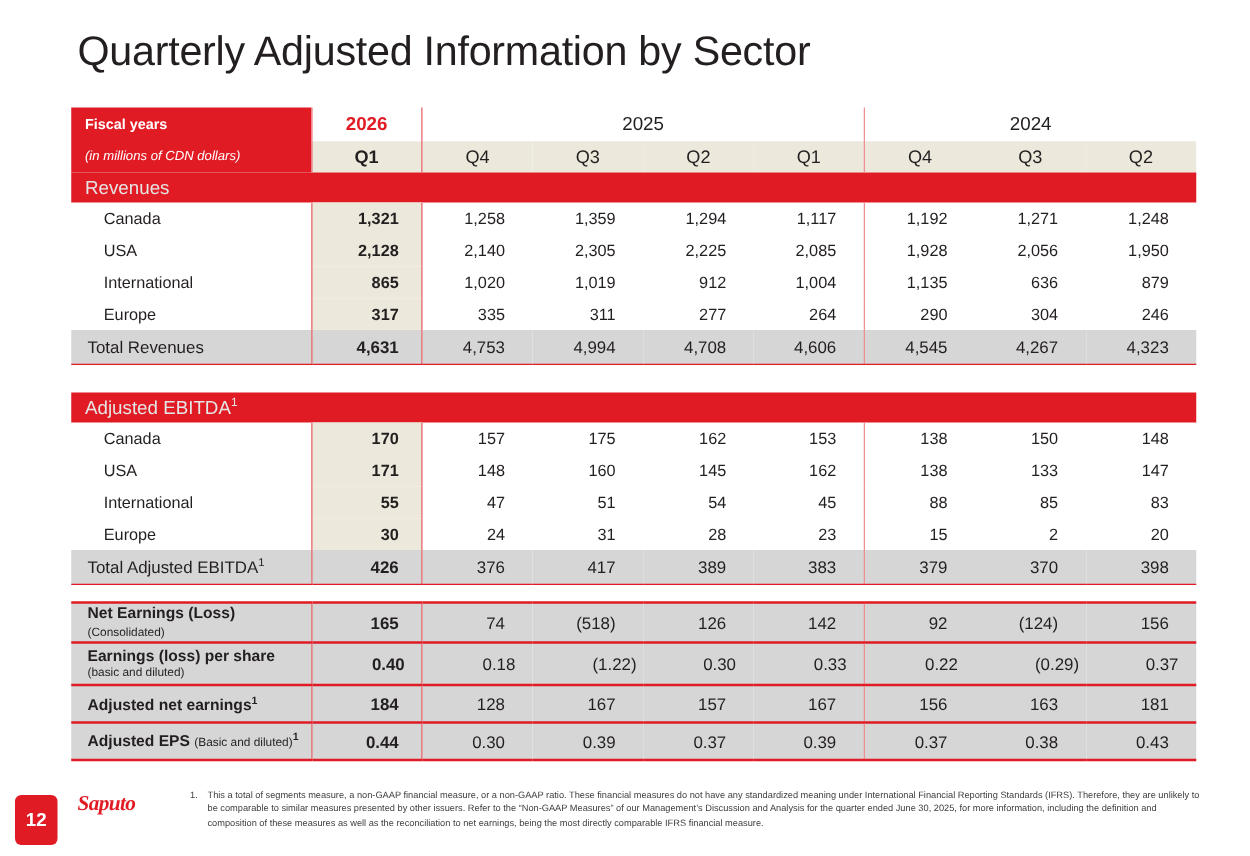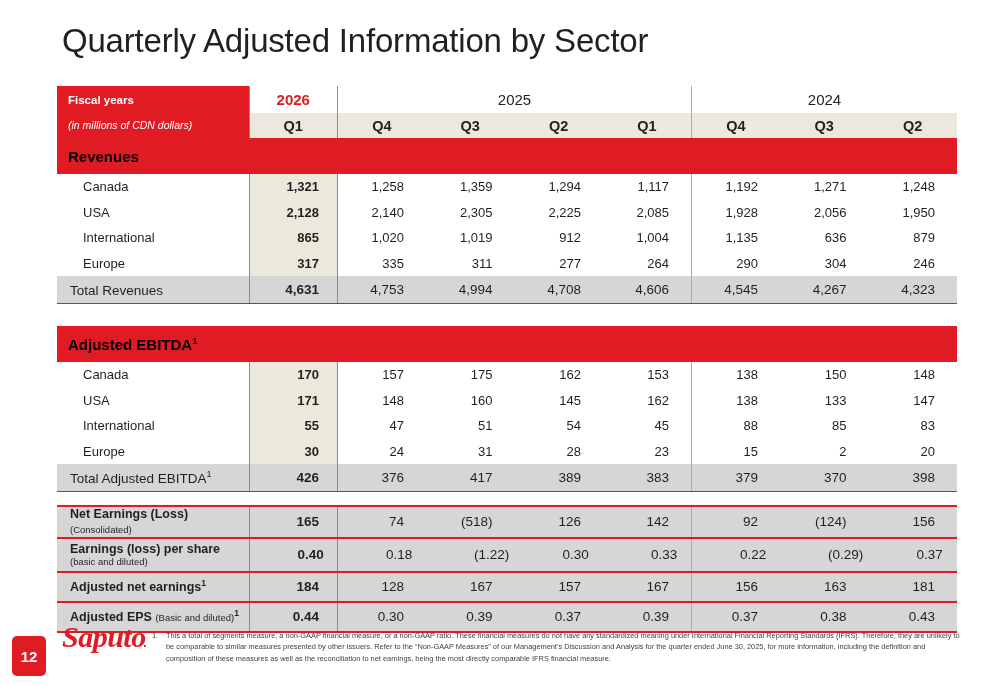--- a/index.html
+++ b/index.html
@@ -80,37 +80,36 @@
     color: #e01b24;
     font-weight: bold;
     background: #ffffff;
   }
   .q-cell {
     height: 25px;
     text-align: center;
     font-size: 14.5px;
     background: #ece9dc;
     color: #231f20;
-    font-weight: bold;
   }
   .q-cell.cur { font-weight: bold; }
 
   
   .gsep { border-left: 1.5px solid #f08f92; }
   
   .hl-left  { border-left: 1.5px solid #e8646a; }
   .hl-right { border-right: 1.5px solid #e8646a; }
 
   
   .sec-bar td {
     background: #e01b24;
-    color: #000000;
-    height: 36px;
+    color: #e5e5e5;
+    height: 24px;
     font-size: 15px;
-    font-weight: bold;
+    font-weight: normal;
     padding-left: 11px !important;
     text-align: left;
   }
   .sec-bar sup { font-size: 9.5px; vertical-align: super; }
 
   
   .d-label {
     font-size: 13px;
     text-align: left;
     padding-left: 26px !important;
@@ -205,25 +204,25 @@
     color: #ffffff;
     font-size: 15px;
     font-weight: bold;
     display: flex;
     align-items: center;
     justify-content: center;
   }
   .logo {
     position: absolute;
     left: 62px;
-    top: 620px;
+    top: 633px;
     font-family: "Liberation Serif", serif;
     font-style: italic;
     font-weight: bold;
-    font-size: 30px;
+    font-size: 17px;
     color: #e01b24;
     letter-spacing: -0.5px;
   }
   .logo .u-bar {
     text-decoration: underline;
     text-decoration-thickness: 1.5px;
     text-underline-offset: -2px;
   }
   .footnote {
     position: absolute;

